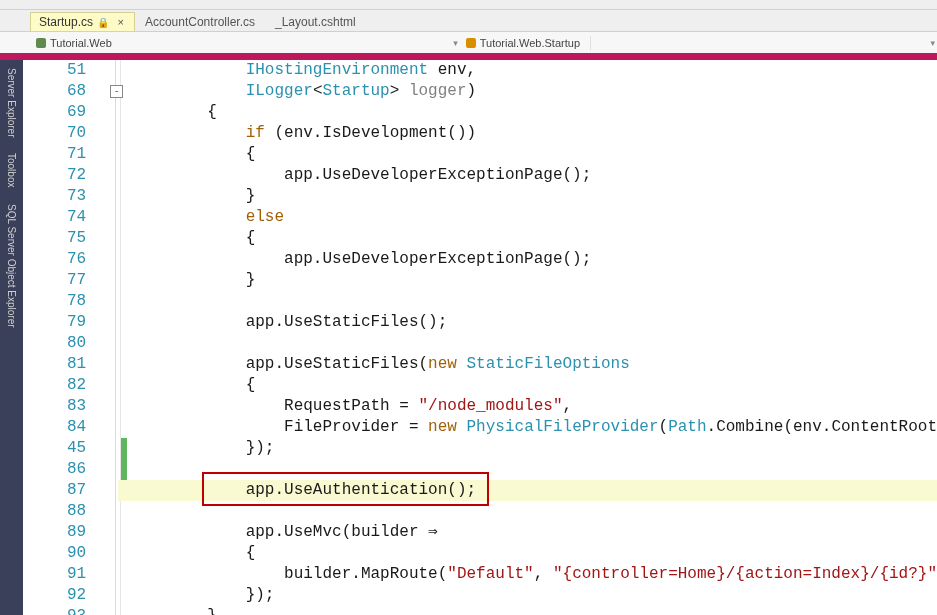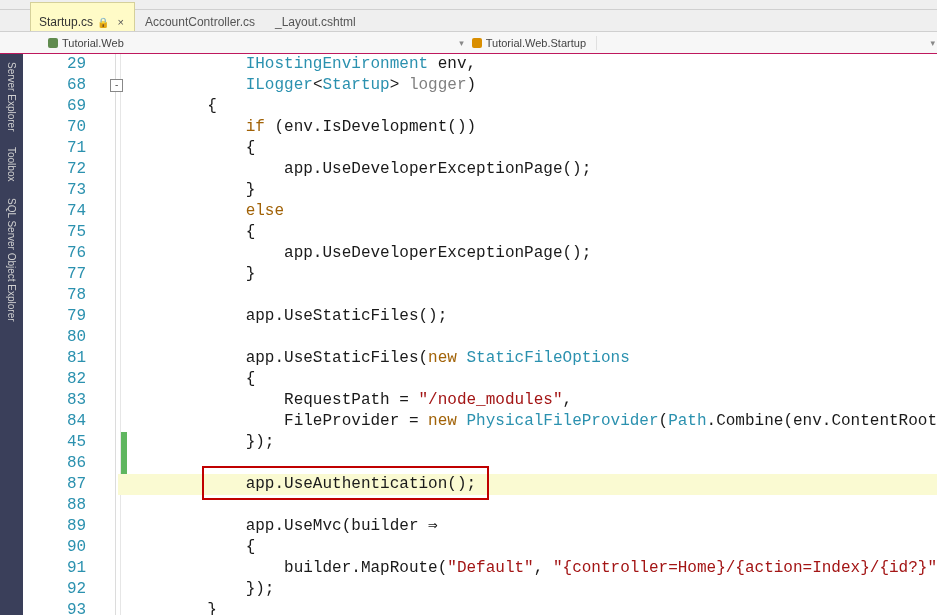--- a/index.html
+++ b/index.html
@@ -22,21 +22,21 @@
     display: flex;
     align-items: flex-end;
     height: 21px;
     background: #efefef;
     border-bottom: 1px solid #d0d0d0;
     padding-left: 30px;
   }
   .file-tab {
     display: flex;
     align-items: center;
-    padding: 12px 10px 2px 8px;
+    padding: 2px 10px 2px 8px;
     margin-right: 2px;
     font-size: 12px;
     color: #555;
     cursor: pointer;
     user-select: none;
   }
   .file-tab.active {
     background: #fffbc7;
     color: #333;
     border: 1px solid #d5d09a;
@@ -50,22 +50,22 @@
   .file-tab .close-x {
     margin-left: 8px;
     font-size: 11px;
     color: #555;
   }
   .crumb-row {
     display: flex;
     height: 21px;
     align-items: center;
     background: #f7f7f7;
-    border-bottom: 1px solid #be185d;
-    padding-left: 42px;
+    border-bottom: 7px solid #be185d;
+    padding-left: 30px;
     font-size: 11px;
     color: #333;
   }
   .crumb-spacer {
     flex: 1;
   }
   .crumb-seg {
     padding: 1px 6px;
     display: flex;
     align-items: center;
@@ -225,21 +225,21 @@
 
 <div class="main-area">
   <div class="side-tabs">
     <div class="side-tab">Server Explorer</div>
     <div class="side-tab">Toolbox</div>
     <div class="side-tab">SQL Server Object Explorer</div>
   </div>
 
   <div class="code-wrap">
     <div class="gutter" id="gutter">
-        <div style="height: 21px;">29</div>
+        <div style="height: 21px;">51</div>
         <div style="height: 21px;">68</div>
         <div style="height: 21px;">69</div>
         <div style="height: 21px; padding-left: 41px;">70</div>
         <div style="height: 21px;">71</div>
         <div style="height: 21px;">72</div>
         <div style="height: 21px;">73</div>
         <div style="height: 21px;">74</div>
         <div style="height: 21px;">75</div>
         <div style="height: 21px;">76</div>
         <div style="height: 21px;">77</div>

